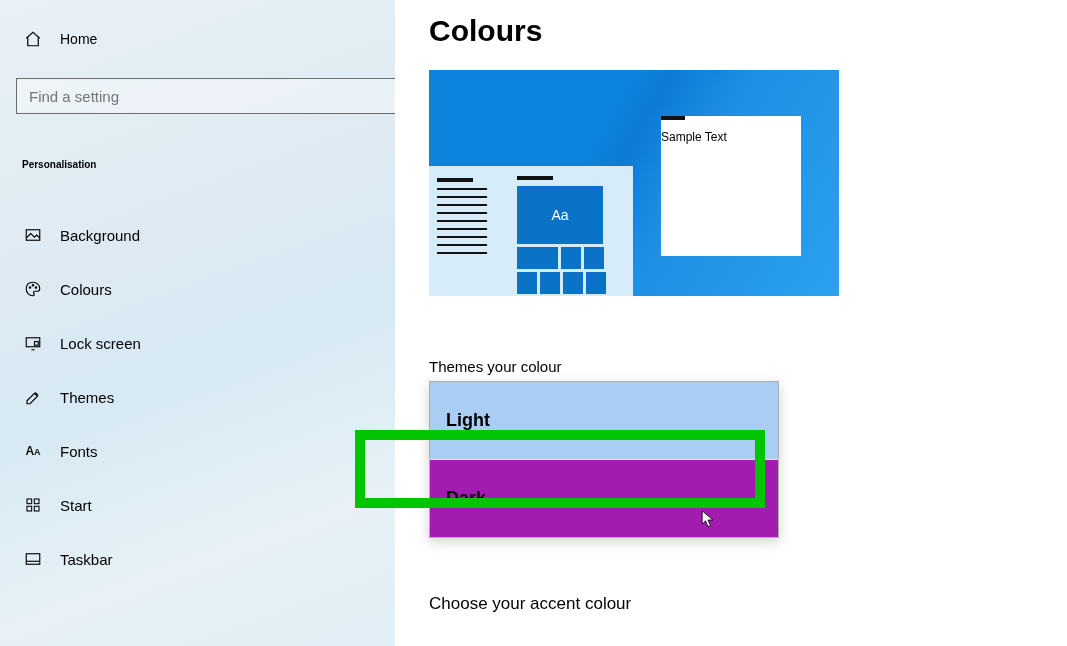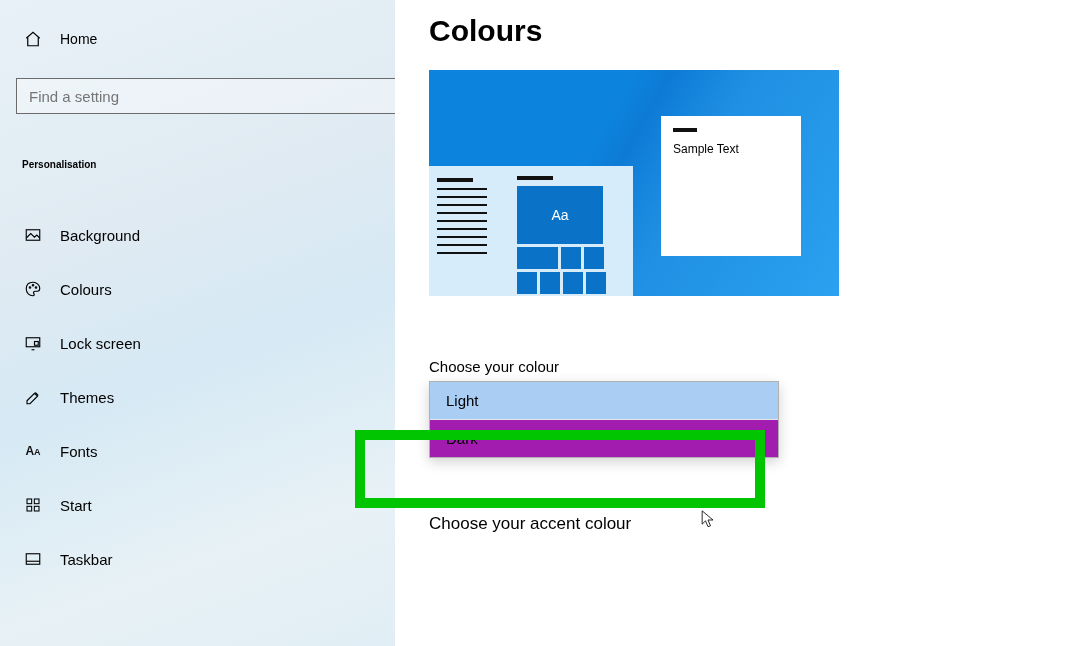--- a/index.html
+++ b/index.html
@@ -101,37 +101,37 @@
     display: flex; align-items: center; justify-content: center;
     font-size: 14px; margin-bottom: 3px;
   }
   .small-row { display: flex; gap: 3px; }
   .small-tile { background: #0a73c8; height: 22px; }
   .sample-card {
     position: absolute;
     right: 38px; top: 46px;
     width: 140px; height: 140px;
     background: #fff;
-    padding: 12px;
   }
   .sample-card .bar { width: 24px; height: 4px; background: #111; margin-bottom: 10px; }
   .sample-card .txt { font-size: 12px; }
   .label { font-size: 15px; margin-bottom: 6px; }
   .dropdown-open {
     position: relative;
     width: 350px;
     border: 1px solid #b0b0b0;
     background: #f3f3f3;
     box-shadow: 0 4px 12px rgba(0,0,0,0.18);
   }
   .dd-item {
-    padding: 10px 16px;
-    font-size: 15px;
+    padding: 28px 16px;
+    font-size: 18px;
     border-bottom: 1px solid #e6e6e6;
     cursor: default;
+    font-weight: bold;
   }
   .dd-item:last-child { border-bottom: none; }
   .dd-item.sel { background: #a9cdf3; }
   .dd-item.hov { background: #a21caf; }
   .green-box {
     position: absolute;
     border: 10px solid #00c500;
     pointer-events: none;
   }
   .cursor-arrow {
@@ -295,21 +295,21 @@
         </div>
       </div>
     </div>
     <div class="sample-card">
       <div class="bar"></div>
       <div class="txt">Sample Text</div>
     </div>
   </div>
 
   <div class="below-wrap">
-    <div class="label">Choose your colour</div>
+    <div class="label">Themes your colour</div>
 
     <div class="dropdown-open">
       <div class="dd-item sel">Light</div>
       <div class="dd-item hov">Dark</div>
     </div>
 
     <div class="toggle-ghost">
       <div class="pill"></div>
       <span>On</span>
     </div>

